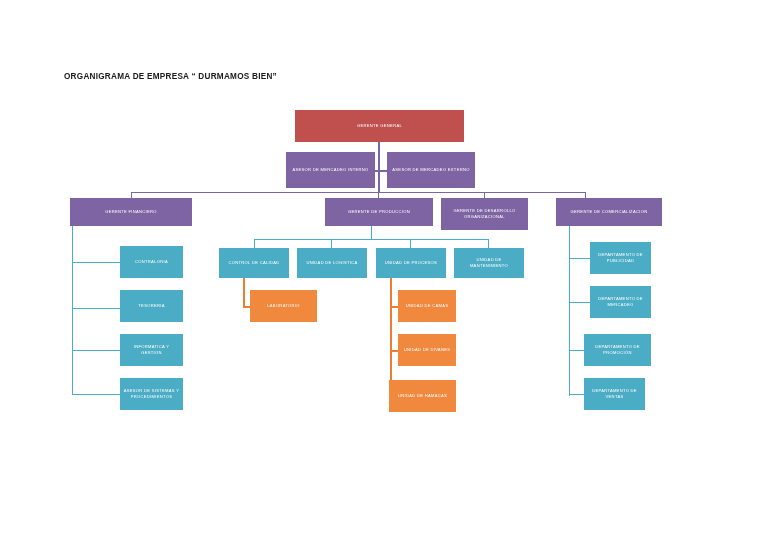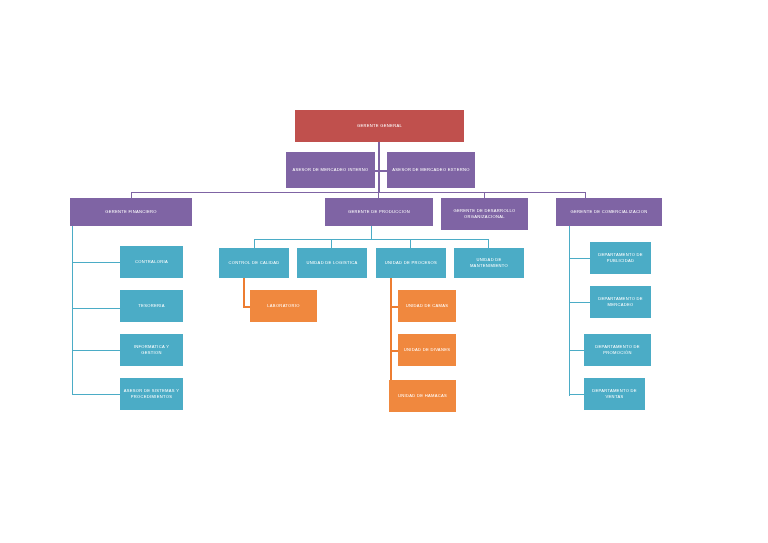--- a/index.html
+++ b/index.html
@@ -101,20 +101,21 @@
     <div class="line l-orange" style="left:390px; top:350px; width:9px; height:1.6px;"></div>
     <div class="line l-orange" style="left:390px; top:396px; width:9px; height:1.6px;"></div>
 
     <div class="line l-teal" style="left:569px; top:226px; width:1.4px; height:170px;"></div>
     <div class="line l-teal" style="left:569px; top:258px; width:21px; height:1.4px;"></div>
     <div class="line l-teal" style="left:569px; top:302px; width:21px; height:1.4px;"></div>
     <div class="line l-teal" style="left:569px; top:350px; width:21px; height:1.4px;"></div>
     <div class="line l-teal" style="left:569px; top:394px; width:21px; height:1.4px;"></div>
   </div>
 
+  <div class="title">ORGANIGRAMA DE EMPRESA “ DURMAMOS BIEN”</div>
 
   <div class="node c-red" style="left:295px; top:110px; width:169px; height:32px;">
     <span>GERENTE GENERAL</span>
   </div>
 
   <div class="node c-purple" style="left:286px; top:152px; width:89px; height:36px;">
     <span>ASESOR  DE MERCADEO INTERNO</span>
   </div>
   <div class="node c-purple" style="left:387px; top:152px; width:88px; height:36px;">
     <span>ASESOR DE MERCADEO EXTERNO</span>

